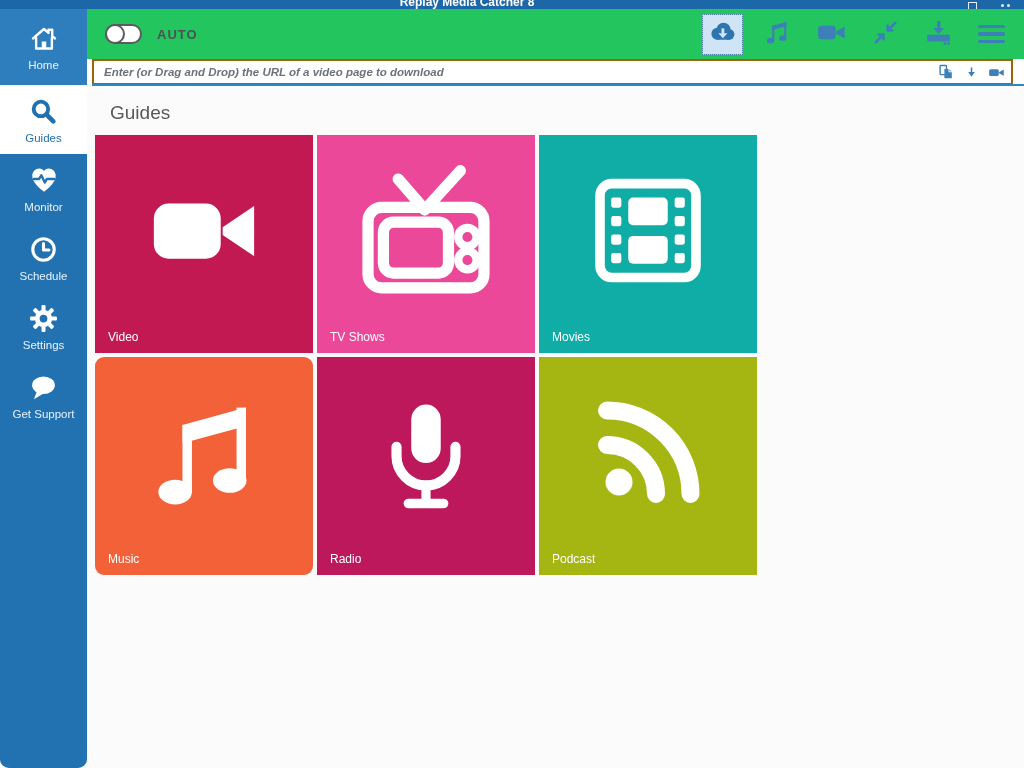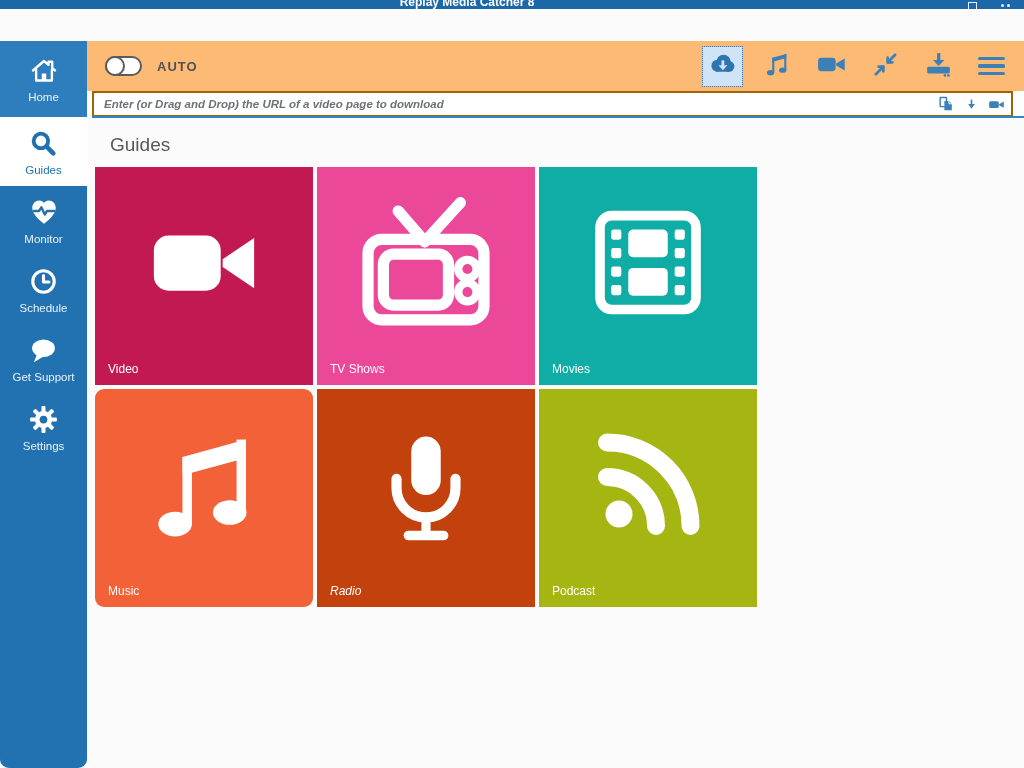--- a/index.html
+++ b/index.html
@@ -1,17 +1,17 @@
 <!DOCTYPE html>
 <html><head>
 <meta charset="utf-8">
 <style>
   html,body{margin:0;padding:0;width:1024px;height:768px;overflow:hidden;
     font-family:"Liberation Sans",sans-serif;background:#fbfbfb;}
-  .app{width:1024px;height:768px;display:flex;flex-direction:column;gap:32px;}
+  .app{width:1024px;height:768px;display:flex;flex-direction:column;}
 
   
   .titlebar{height:9px;background:#1c67a8;position:relative;overflow:hidden;flex:0 0 9px;}
   .titlebar .title{position:absolute;top:-5px;left:0;width:100%;text-align:center;
     padding-right:90px;box-sizing:border-box;font-size:12px;font-weight:bold;color:#fff;}
   .winbtns{position:absolute;right:14px;top:2px;display:flex;gap:24px;align-items:flex-start;}
   .winbtn-restore{width:9px;height:8px;border:1.5px solid #e8f1fa;box-sizing:border-box;}
   .winbtn-close{display:flex;gap:3px;margin-top:2px;}
   .winbtn-close i{width:3px;height:3px;background:#e8f1fa;border-radius:50%;display:block;}
 
@@ -23,21 +23,21 @@
   .side-item{height:69px;display:flex;flex-direction:column;align-items:center;
     justify-content:center;gap:5px;color:#fff;cursor:pointer;}
   .side-item .side-label{font-size:11.5px;color:#e9f2fa;}
   .side-item.home{height:76px;background:#2e7dbd;}
   .side-item.active{background:#ffffff;color:#2171b0;}
   .side-item.active .side-label{color:#2171b0;}
   .side-icon{display:flex;align-items:center;justify-content:center;}
 
   
   .content{flex:1;display:flex;flex-direction:column;min-width:0;background:#fbfbfb;}
-  .toolbar{height:50px;background:#fdba74;display:flex;align-items:center;
+  .toolbar{height:50px;background:#22c55e;display:flex;align-items:center;
     justify-content:space-between;padding:0 14px 0 18px;text-align:center;}
   .auto-toggle{display:flex;align-items:center;cursor:pointer;}
   .pill{position:relative;display:inline-block;width:37px;height:20px;
     border:2.5px solid #595b5e;border-radius:12px;box-sizing:border-box;background:#fff;}
   .knob{position:absolute;left:-2.5px;top:-2.5px;width:20px;height:20px;
     border:2.5px solid #595b5e;border-radius:50%;box-sizing:border-box;background:#fff;}
   .auto-label{margin-left:15px;font-size:13px;font-weight:bold;letter-spacing:1px;color:#4f5154;}
 
   .tool-icons{display:flex;align-items:center;gap:15px;color:#3d80b8;}
   .tool-btn{display:flex;align-items:center;justify-content:center;padding:3px 5px;cursor:pointer;}
@@ -121,30 +121,20 @@
       </div>
 
       <div class="side-item">
         <span class="side-icon">
           <svg viewBox="0 0 24 24" width="31" height="31">
             <circle cx="12" cy="12" r="8.3" fill="none" stroke="currentColor" stroke-width="2.4"></circle>
             <path d="M12 7.4 V12.4 H16.2" fill="none" stroke="currentColor" stroke-width="2.4" stroke-linecap="round" stroke-linejoin="round"></path>
           </svg>
         </span>
         <span class="side-label">Schedule</span>
-      </div>
-
-      <div class="side-item">
-        <span class="side-icon">
-          <svg viewBox="0 0 24 24" width="31" height="31">
-            <ellipse cx="12" cy="10.3" rx="8.8" ry="6.8" fill="currentColor"></ellipse>
-            <path d="M6.8 15 L4.6 21 L12 16.6 Z" fill="currentColor"></path>
-          </svg>
-        </span>
-        <span class="side-label">Get Support</span>
       </div>
 
       <div class="side-item">
         <span class="side-icon">
           <svg viewBox="0 0 24 24" width="31" height="31">
             <g fill="currentColor">
               <circle cx="12" cy="12" r="6.7"></circle>
               <rect x="10.45" y="1.6" width="3.1" height="4.6" rx="0.8" transform="rotate(0 12 12)"></rect>
               <rect x="10.45" y="1.6" width="3.1" height="4.6" rx="0.8" transform="rotate(45 12 12)"></rect>
               <rect x="10.45" y="1.6" width="3.1" height="4.6" rx="0.8" transform="rotate(90 12 12)"></rect>
@@ -153,20 +143,30 @@
               <rect x="10.45" y="1.6" width="3.1" height="4.6" rx="0.8" transform="rotate(225 12 12)"></rect>
               <rect x="10.45" y="1.6" width="3.1" height="4.6" rx="0.8" transform="rotate(270 12 12)"></rect>
               <rect x="10.45" y="1.6" width="3.1" height="4.6" rx="0.8" transform="rotate(315 12 12)"></rect>
             </g>
             <circle cx="12" cy="12" r="3" fill="#2272b2"></circle>
           </svg>
         </span>
         <span class="side-label">Settings</span>
       </div>
 
+      <div class="side-item">
+        <span class="side-icon">
+          <svg viewBox="0 0 24 24" width="31" height="31">
+            <ellipse cx="12" cy="10.3" rx="8.8" ry="6.8" fill="currentColor"></ellipse>
+            <path d="M6.8 15 L4.6 21 L12 16.6 Z" fill="currentColor"></path>
+          </svg>
+        </span>
+        <span class="side-label">Get Support</span>
+      </div>
+
     </nav>
 
     <div class="content">
 
       <div class="toolbar">
         <div class="auto-toggle">
           <span class="pill">
               <span class="knob"></span>
             </span>
           <span class="auto-label">AUTO</span>
@@ -338,21 +338,21 @@
                   <ellipse cx="16.9" cy="17.3" rx="3.2" ry="2.35"></ellipse>
                   <rect x="7.9" y="6.7" width="1.8" height="12.9"></rect>
                   <rect x="18.2" y="3.4" width="1.8" height="14"></rect>
                   <polygon points="7.9,10.2 20,6.9 20,3.4 7.9,6.7"></polygon>
                 </g>
               </svg>
             </span>
             <span class="tile-label">Music</span>
           </div>
 
-          <div class="tile" style="background-color: #c2410c; font-style: italic;">
+          <div class="tile" style="background-color: #be185d;">
             <span class="tile-icon">
               <svg viewBox="0 0 24 24" width="122" height="122">
                 <rect x="9.1" y="2.5" width="5.8" height="11.5" rx="2.9" fill="currentColor"></rect>
                 <path d="M6.2 10.8 v1.8 a5.8 5.8 0 0 0 11.6 0 v-1.8" fill="none" stroke="currentColor" stroke-width="2" stroke-linecap="round"></path>
                 <rect x="11.1" y="18.3" width="1.8" height="2.8" fill="currentColor"></rect>
                 <rect x="7.6" y="21" width="8.8" height="1.9" rx="0.95" fill="currentColor"></rect>
               </svg>
             </span>
             <span class="tile-label">Radio</span>
           </div>

